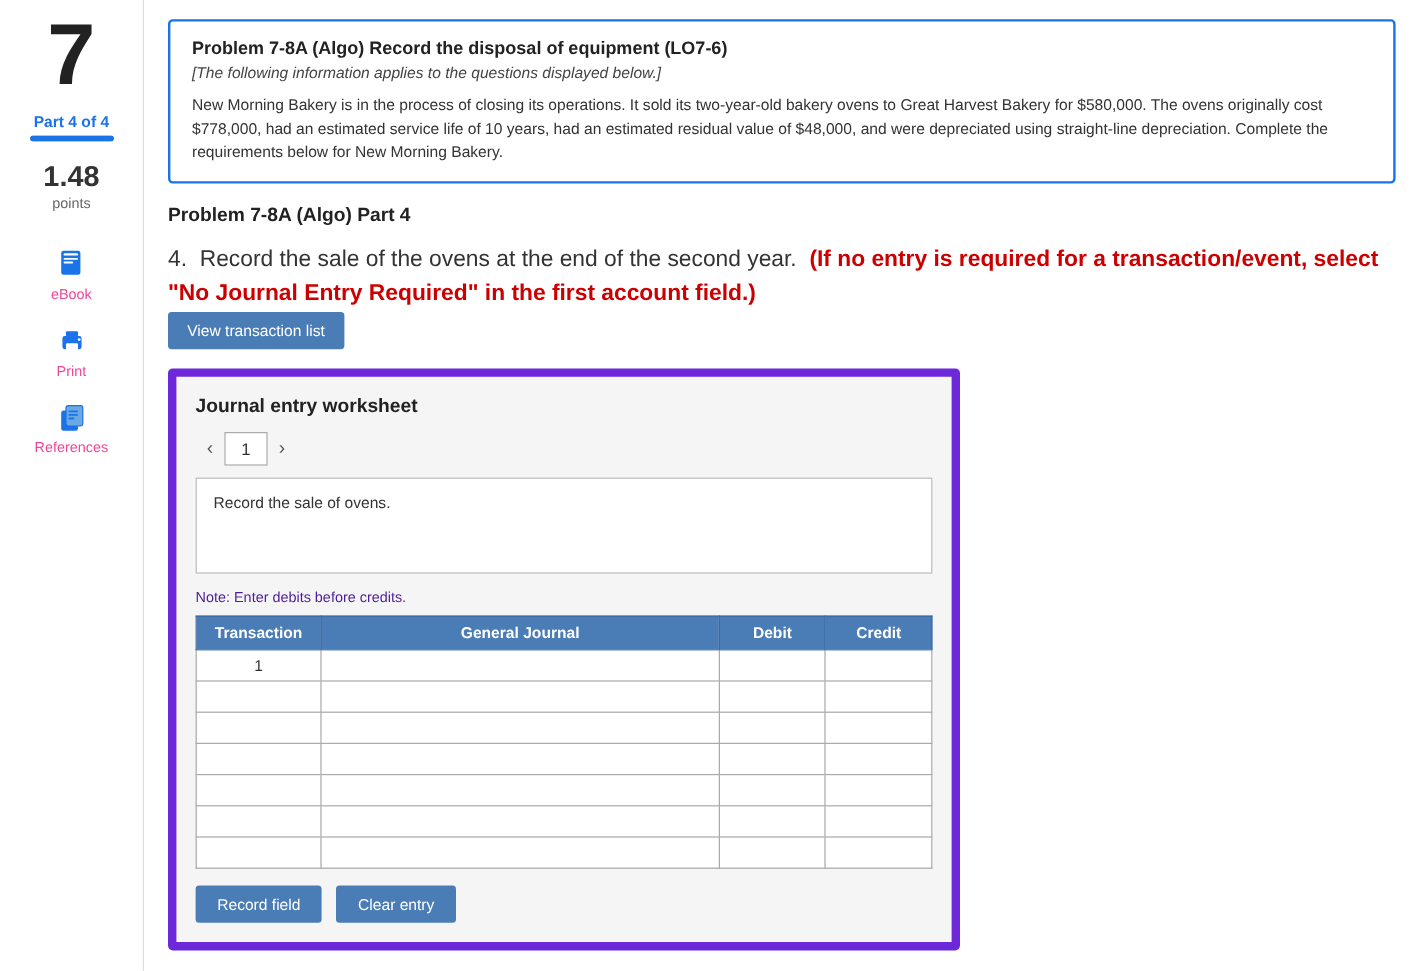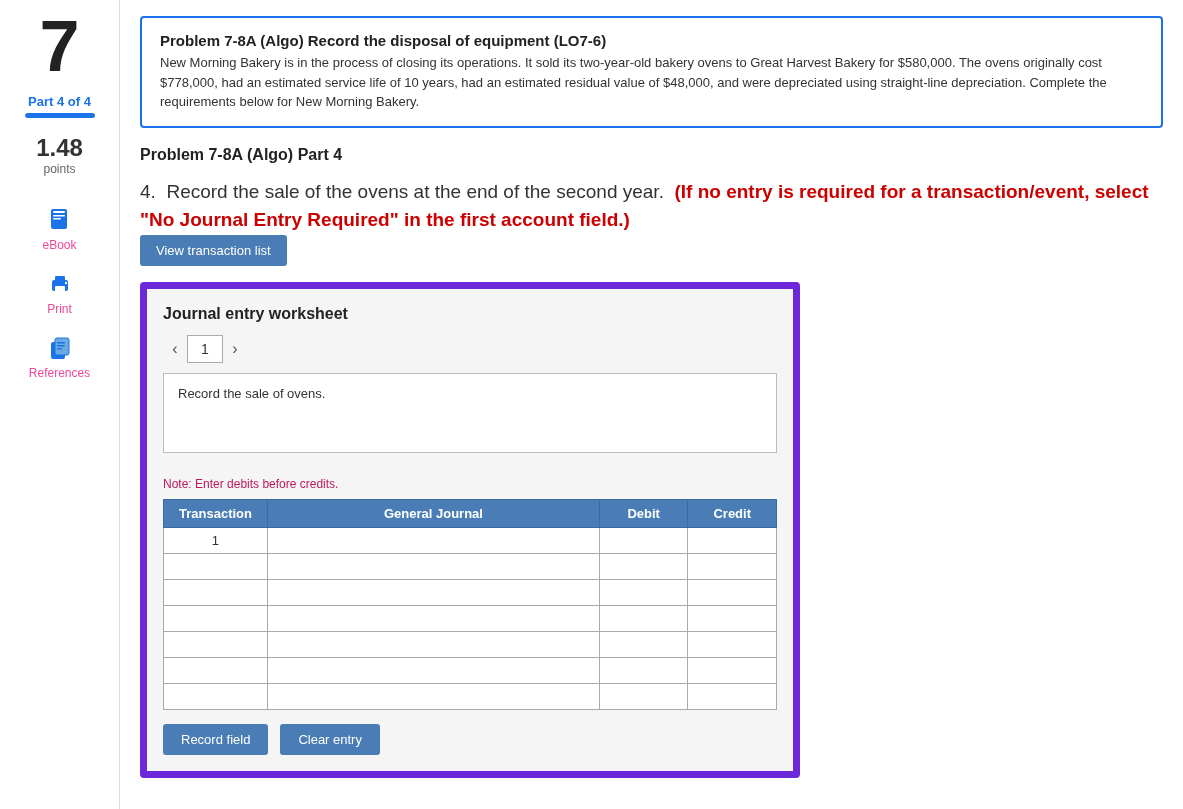--- a/index.html
+++ b/index.html
@@ -209,29 +209,29 @@
       color: #333;
       padding: 0 8px;
     }
 
     
     .record-description-box {
       background: #fff;
       border: 1px solid #bbb;
       padding: 12px 14px;
       min-height: 80px;
-      margin-bottom: 24px;
+      margin-bottom: 13px;
       font-size: 13px;
       color: #333;
     }
 
     
     .note-text {
       font-size: 12px;
-      color: #be185d;
+      color: #4c1d95;
       margin-bottom: 8px;
     }
 
     
     .journal-table {
       width: 100%;
       border-collapse: collapse;
     }
 
     .journal-table th {
@@ -354,20 +354,21 @@
         </div>
         <div class="sidebar-tool-label">References</div>
       </div>
     </div>
   </div>
 
   <div class="main-content">
     
     <div class="problem-header-box">
       <div class="problem-title">Problem 7-8A (Algo) Record the disposal of equipment (LO7-6)</div>
+      <div class="problem-subtitle">[The following information applies to the questions displayed below.]</div>
       <div class="problem-description">New Morning Bakery is in the process of closing its operations. It sold its two-year-old bakery ovens to Great Harvest Bakery for $580,000. The ovens originally cost $778,000, had an estimated service life of 10 years, had an estimated residual value of $48,000, and were depreciated using straight-line depreciation. Complete the requirements below for New Morning Bakery.</div>
     </div>
 
     
     <div class="part-heading">Problem 7-8A (Algo) Part 4</div>
 
     
     <div class="instruction-text">
       <span>4.</span>&nbsp;
       <span>Record the sale of the ovens at the end of the second year.</span>&nbsp;

